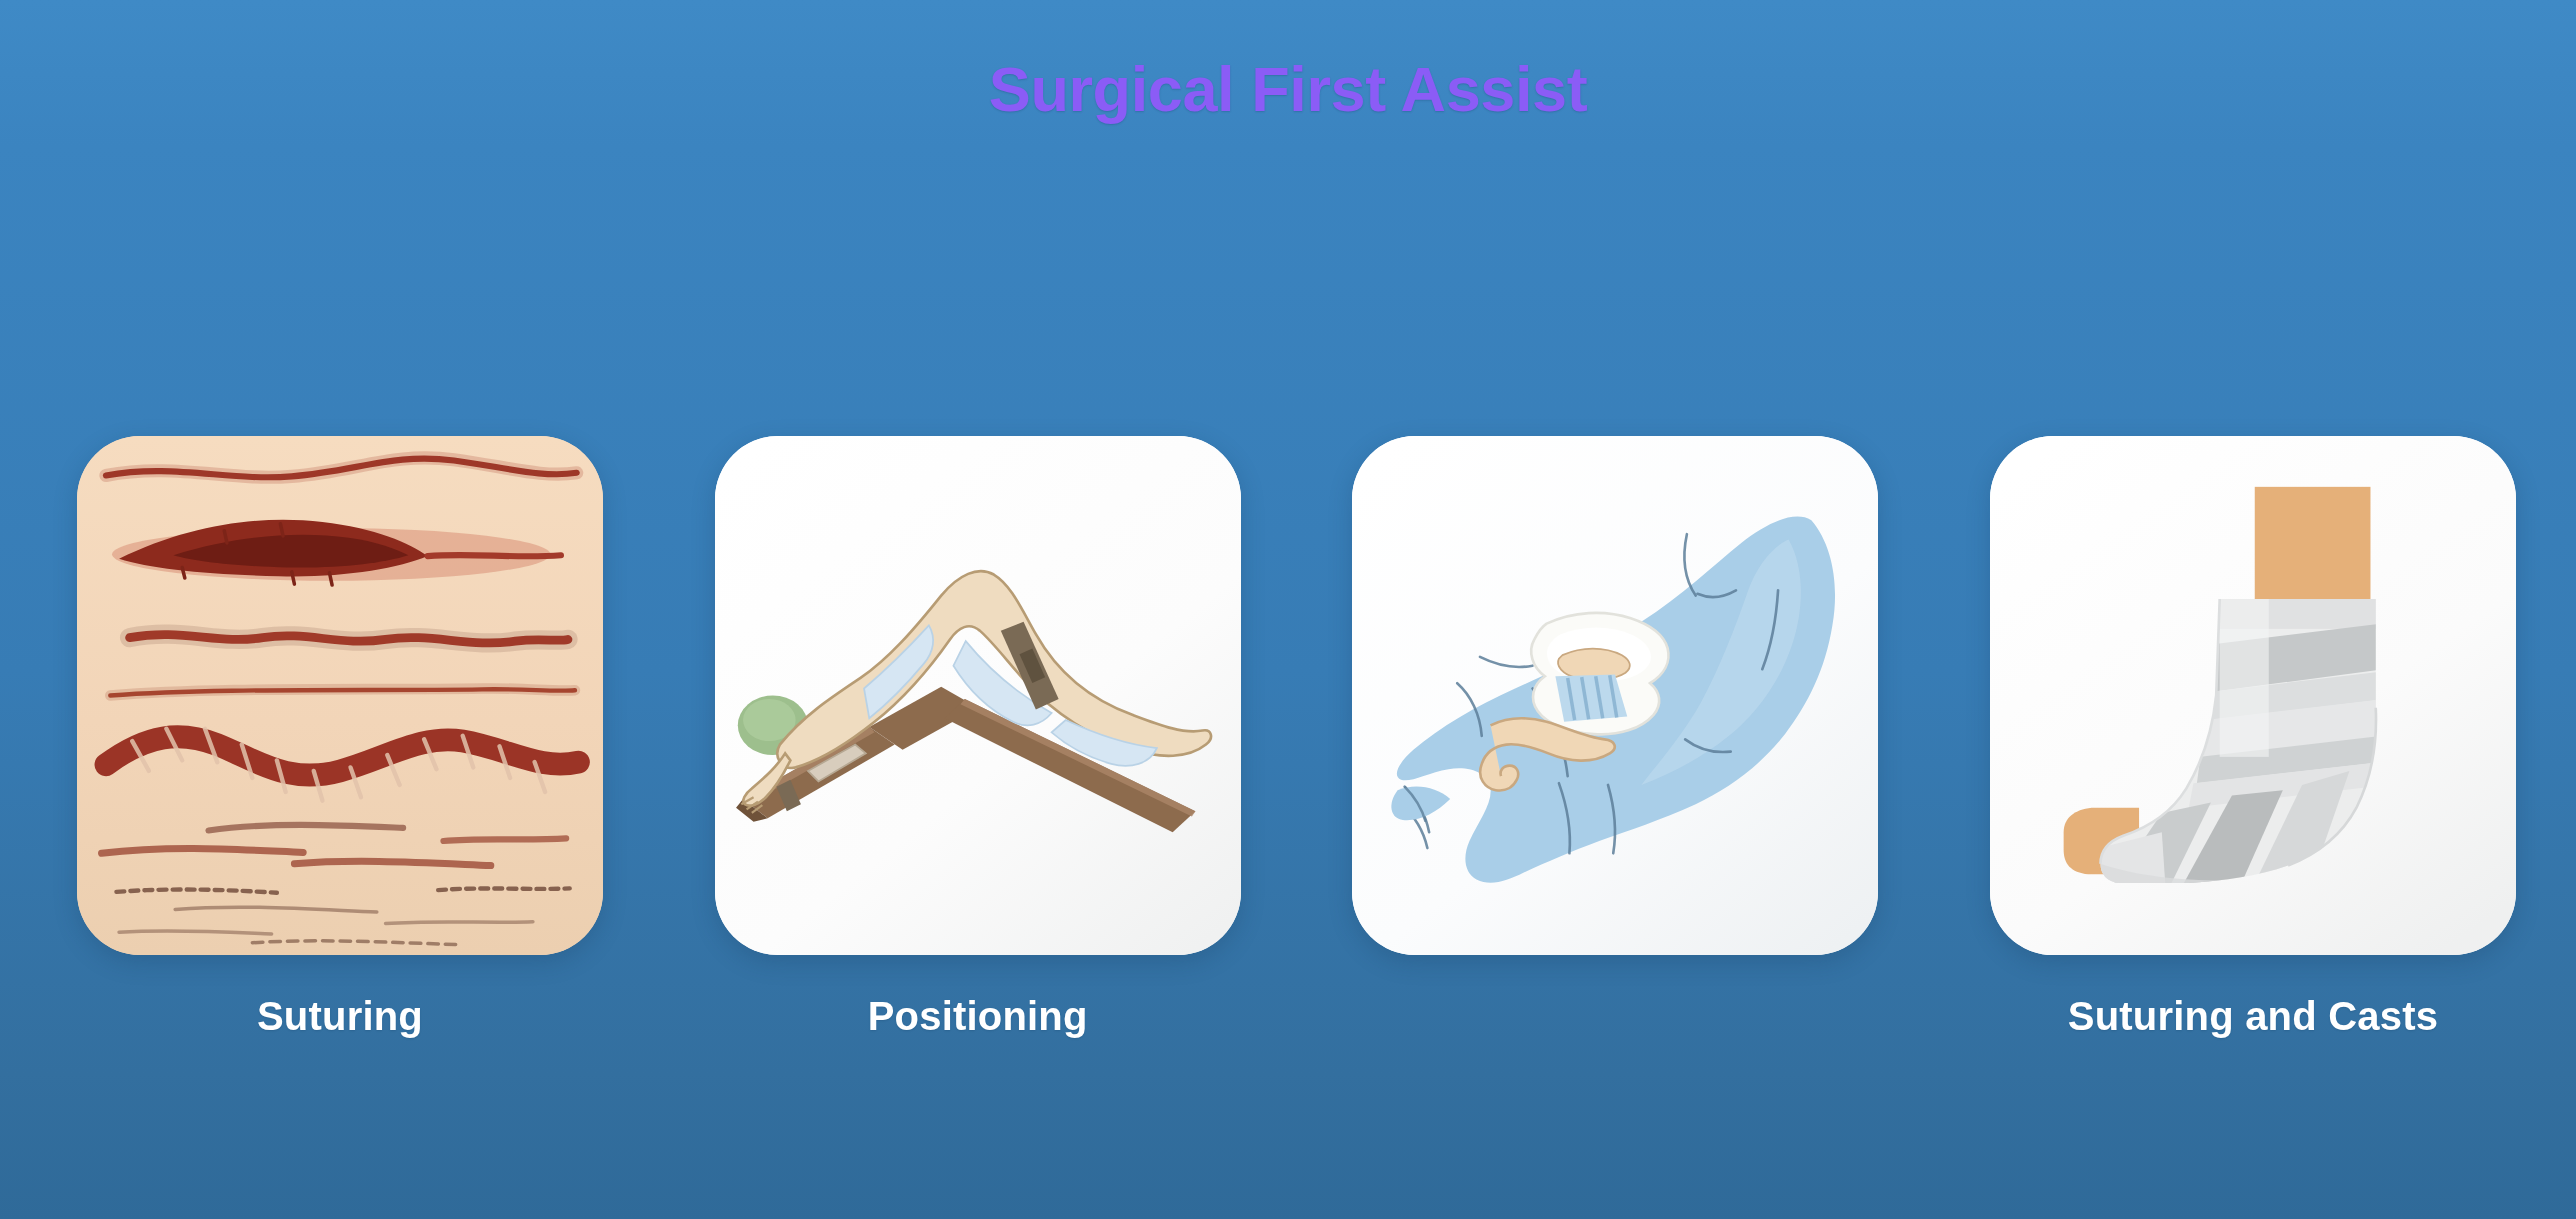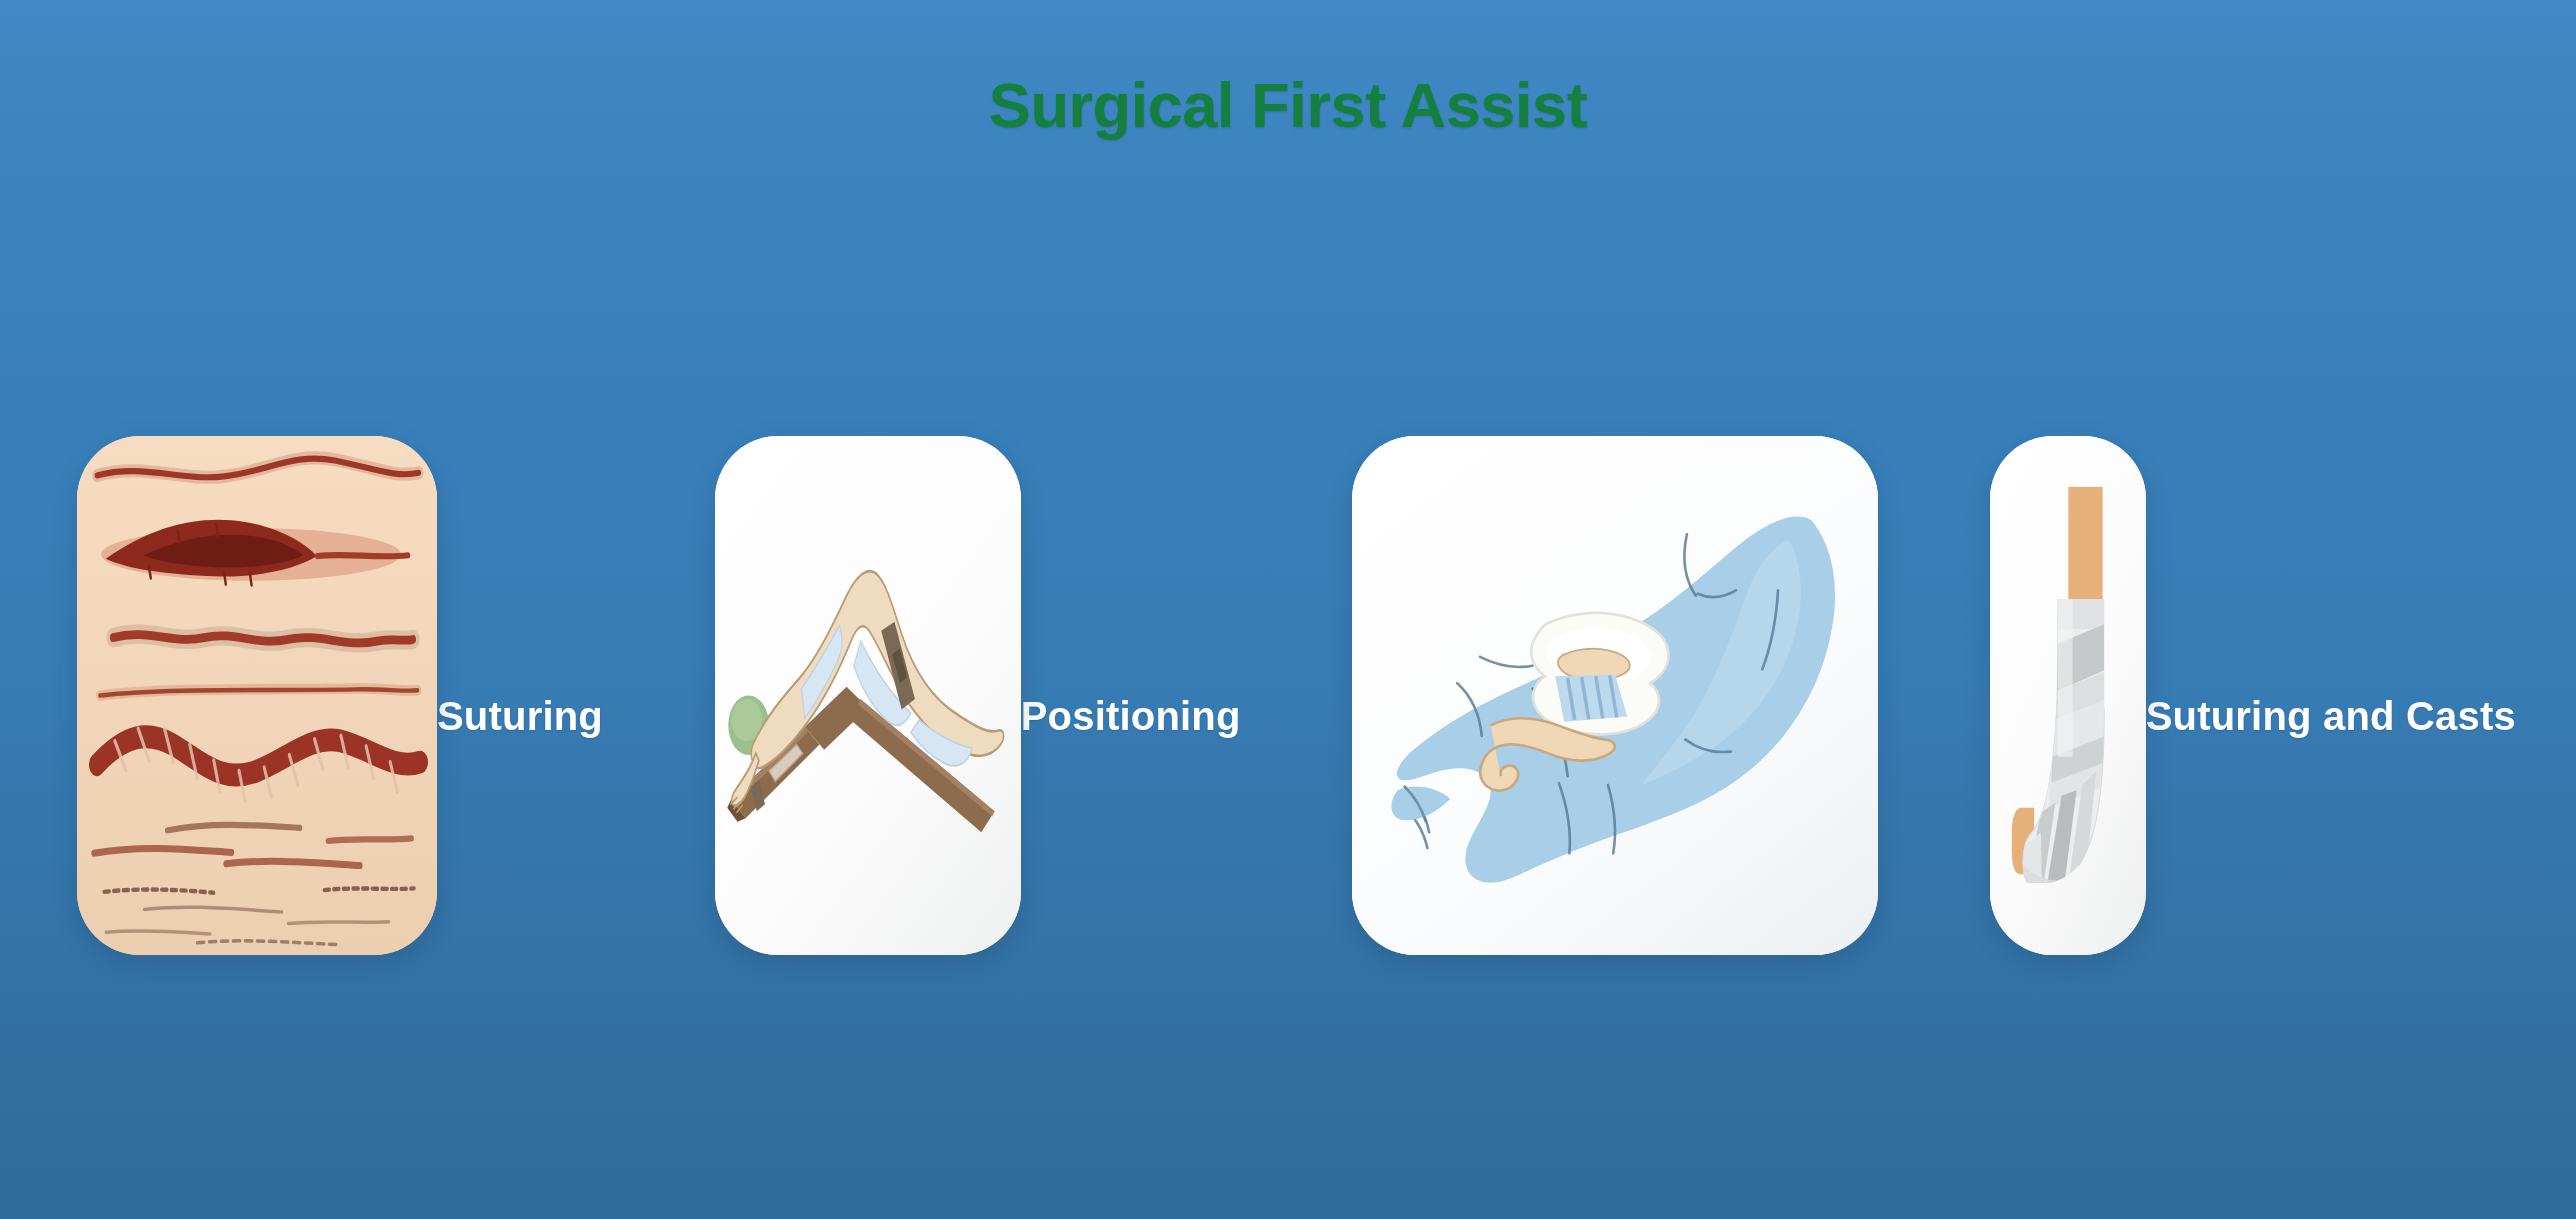--- a/index.html
+++ b/index.html
@@ -14,43 +14,43 @@
     position: relative;
   }
 
   
   .page-title {
     position: absolute;
     top: 58px;
     left: 0;
     width: 100%;
     text-align: center;
-    color: #15803d;
+    color: #8b5cf6;
     font-size: 63px;
     font-weight: bold;
     letter-spacing: -0.4px;
     line-height: 1;
     text-shadow: 0 0.9px 1.8px rgba(20,60,95,0.25);
-    margin-top: 16px;
   }
 
   
   .card-row {
     position: absolute;
     top: 436px;
     left: 77px;
     width: 2439px;
     height: 648px;
     display: flex;
     justify-content: space-between;
     align-items: flex-start;
   }
   .card-cell {
     width: 526px;
     display: flex;
+    flex-direction: column;
     align-items: center;
   }
   .card-tile {
     width: 526px;
     height: 519px;
     border-radius: 63px;
     overflow: hidden;
     position: relative;
     box-shadow: 0 7px 23px rgba(18,52,84,0.22);
     background: linear-gradient(150deg, #ffffff 0%, #fdfdfd 45%, #f2f3f3 100%);

